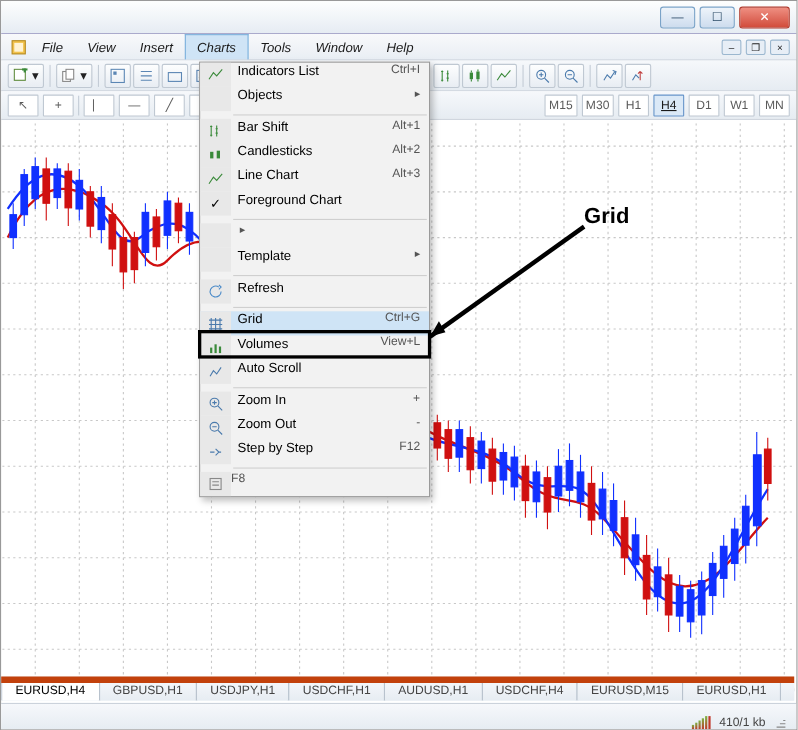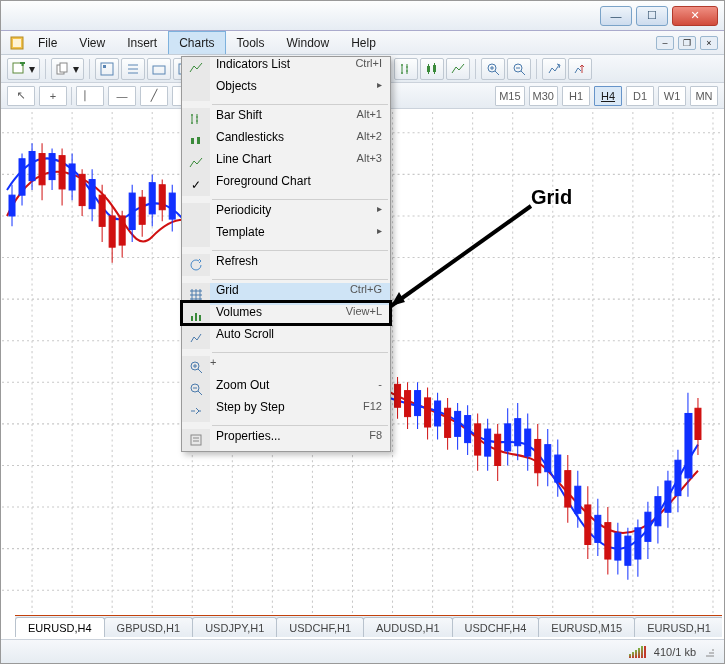--- a/index.html
+++ b/index.html
@@ -3,38 +3,38 @@
 <meta charset="utf-8">
 <style>
 * { box-sizing: border-box; margin: 0; padding: 0; font-family: "Segoe UI", Tahoma, sans-serif; }
 body { background: #fff; }
 .window { width: 725px; height: 664px; border: 1px solid #999; position: relative; overflow: hidden; background: #fff; }
 .titlebar { height: 30px; background: linear-gradient(#fdfefe,#e6ecf3); border-bottom: 1px solid #aac; display: flex; align-items: center; justify-content: flex-end; padding-right: 6px; gap: 4px; }
 .winbtn { height: 20px; width: 32px; border: 1px solid #7aa3c8; background: linear-gradient(#eef4fa,#cddcee); border-radius: 3px; display:flex; align-items:center; justify-content:center; font-size:11px; color:#2b4a66;}
 .winbtn.close { width: 46px; background: linear-gradient(#ef8f82,#d14b3b); border-color:#b13a2c; color:#fff; }
 .menubar { height: 24px; display:flex; align-items:stretch; padding-left:6px; border-bottom:1px solid #c4cdd7; background: linear-gradient(#f8f9fb,#e9eef4); font-size:12px; color:#1a1a1a; }
 .app-icon { width:20px; display:flex; align-items:center; justify-content:center;}
-.menuitem { padding: 0 10px; display:flex; align-items:center; }
+.menuitem { padding: 0 10px; display:flex; align-items:center;font-style:italic; }
 .menuitem.active { background:#cfe4f6; border:1px solid #7db1dd; border-bottom:none;text-align:right;}
 .menuitem:not(.active){ border:1px solid transparent; }
 .mini-wincontrols { margin-left:auto; display:flex; gap:4px; padding-right:6px; align-items:center;}
 .mini-wincontrols span { width:18px; height:14px; border:1px solid #9bb7cf; background:#e7eef6; border-radius:2px; font-size:9px; display:flex; align-items:center; justify-content:center;}
 .toolbar { height: 28px; background: linear-gradient(#f6f8fb,#e6ecf2); border-bottom:1px solid #cbd2db; display:flex; align-items:center; padding: 0 6px; gap:2px; font-size:12px; }
 .toolbar .sep { width:1px; height:20px; background:#c4ccd6; margin: 0 3px; }
 .tbtn { height:22px; min-width:22px; border:1px solid #bfc8d2; background:linear-gradient(#fdfefe,#e8edf3); border-radius:2px; display:flex; align-items:center; padding:0 4px; font-size:12px; color:#222; gap:3px;}
 .tbtn svg, .app-icon svg, .mi-icon svg, .status-icon svg { display:block; }
 .toolbar2 { height: 26px; background: linear-gradient(#f6f8fb,#e6ecf2); border-bottom:1px solid #cbd2db; display:flex; align-items:center; padding: 0 6px; gap:4px;}
 .tfbtn { height:20px; min-width:28px; border:1px solid #bfc8d2; background:#fff; border-radius:1px; font-size:11px; display:flex; align-items:center; justify-content:center; padding:0 3px; color:#5a5a5a;}
 .tfbtn.active { border-color:#6694c9; background:#dbe9f7; color:#1a1a1a;text-decoration:underline; }
 .chart-area { position: absolute; left:1px; right:1px; top:111px; bottom:26px; background:#fff; }
 .chart-area svg { width:100%; height:100%; }
-.tabstrip { position:absolute; left:14px; right:2px; bottom: 26px; height:22px; display:flex; align-items:flex-end; gap:0; font-size:11px; overflow:hidden; background:#e9eef4; border-top:1px solid #c2410c; z-index:2;}
+.tabstrip { position:absolute; left:0; right:2px; bottom: 26px; height:22px; display:flex; align-items:flex-end; gap:0; font-size:11px; overflow:hidden; background:#e9eef4; border-top:6px solid #c2410c; z-index:2;}
 .tab { height:20px; padding:0 12px; background:linear-gradient(#f6f8fb,#e6ecf2); border:1px solid #b8c2cd; border-bottom:none; display:flex; align-items:center; border-radius:3px 3px 0 0; color:#444; margin-right:-1px; white-space:nowrap;}
 .tab.active { background:#fff; color:#000; font-weight:500; z-index:1;}
-.statusbar { position:absolute; left:0; right:0; bottom:0; height:24px; background: linear-gradient(#f6f8fb,#e6ecf2); border-top:1px solid #cbd2db; display:flex; align-items:center; padding:0 8px; font-size:11px; color:#444; }
+.statusbar { position:absolute; left:0; right:0; bottom:0; height:24px; background: linear-gradient(#f6f8fb,#e6ecf2); border-top:1px solid #cbd2db; display:flex; align-items:flex-end; padding:0 8px; font-size:11px; color:#444; }
 .statusbar .right { margin-left:auto; display:flex; align-items:center; gap:8px;}
 .dropdown { position:absolute; left:180px; top:55px; width:210px; background:#f2f2f2; border:1px solid #9a9a9a; box-shadow: 3px 3px 6px rgba(0,0,0,.25); z-index:10; font-size:12px;}
 .dd-item { height:22px; display:flex; padding-right:8px; }
 .dd-item.hl { background:#cfe4f6;}
 .dd-sep { height:1px; background:#cfcfcf; margin: 3px 2px 3px 30px; }
 .mi-iconcol { width:28px; display:flex; align-items:center; justify-content:center; background:#e8e8e8; height:100%;}
 .dd-item .label { flex:1; padding-left:6px;}
 .dd-item .accel { color:#555; font-size:11px;}
 .dd-item .sub { color:#555; font-size:10px; padding-left:8px;}
 .checkmark { font-size:12px; }
@@ -364,21 +364,20 @@
     </div>
     <div class="dd-item">
       <div class="mi-iconcol">
           <span class="checkmark">✓</span>
         </div>
       <span class="label">Foreground Chart</span>
     </div>
     <div class="dd-sep"></div>
     <div class="dd-item">
       <div class="mi-iconcol"></div>
-      <span class="label">Periodicity</span>
       <span class="sub">▸</span>
     </div>
     <div class="dd-item">
       <div class="mi-iconcol"></div>
       <span class="label">Template</span>
       <span class="sub">▸</span>
     </div>
     <div class="dd-sep"></div>
     <div class="dd-item">
       <div class="mi-iconcol">
@@ -419,20 +418,21 @@
       <span class="label">Auto Scroll</span>
     </div>
     <div class="dd-sep"></div>
     <div class="dd-item">
       <div class="mi-iconcol">
           <svg width="14" height="14">
             <circle cx="6" cy="6" r="4" fill="none" stroke="#4a7aac"></circle>
             <path d="M9 9 l4 4 M4 6 h4 M6 4 v4" stroke="#4a7aac"></path>
           </svg>
         </div>
+      <span class="label">Zoom In</span>
       <span class="accel">+</span>
     </div>
     <div class="dd-item">
       <div class="mi-iconcol">
           <svg width="14" height="14">
             <circle cx="6" cy="6" r="4" fill="none" stroke="#4a7aac"></circle>
             <path d="M9 9 l4 4 M4 6 h4" stroke="#4a7aac"></path>
           </svg>
         </div>
       <span class="label">Zoom Out</span>
@@ -448,21 +448,20 @@
       <span class="accel">F12</span>
     </div>
     <div class="dd-sep"></div>
     <div class="dd-item">
       <div class="mi-iconcol">
           <svg width="14" height="14">
             <rect x="2" y="2" width="10" height="10" fill="none" stroke="#888"></rect>
             <path d="M4 5 h6 M4 8 h6" stroke="#888"></path>
           </svg>
         </div>
-      <span class="label">Properties...</span>
       <span class="accel">F8</span>
     </div>
   </div>
 
   <div class="highlight-box" style="left:179px; top:299px; width:212px; height:26px;"></div>
   <div class="annotation" style="left:530px; top:185px;">Grid</div>
   <svg class="arrow" style="left:380px; top:200px;" width="170" height="120">
     <path d="M150 5 L10 105" stroke="#000" stroke-width="4"></path>
     <path d="M10 105 l14 -4 l-6 -10 z" fill="#000"></path>
   </svg>

